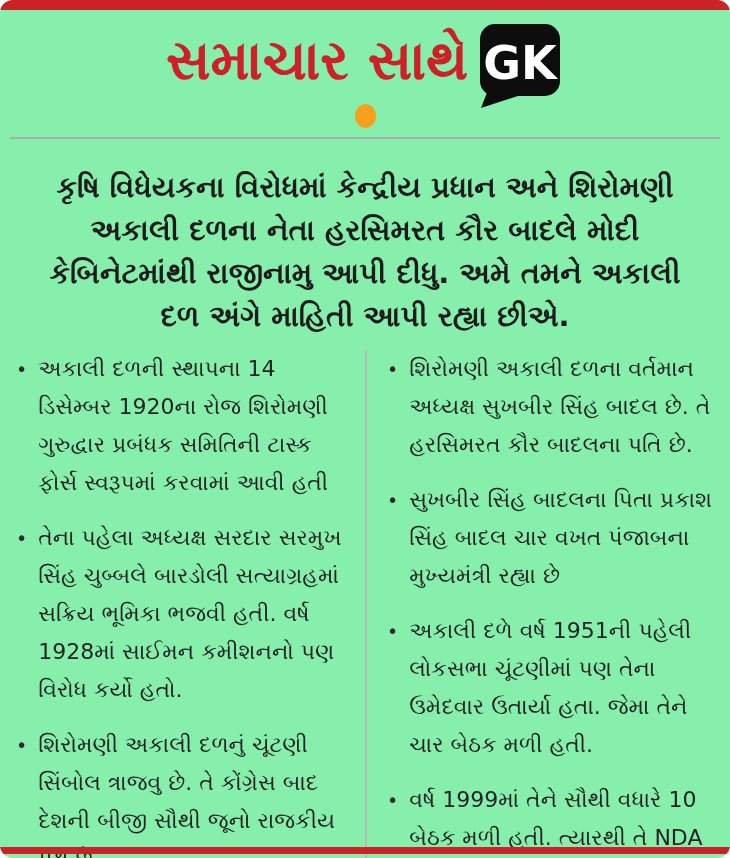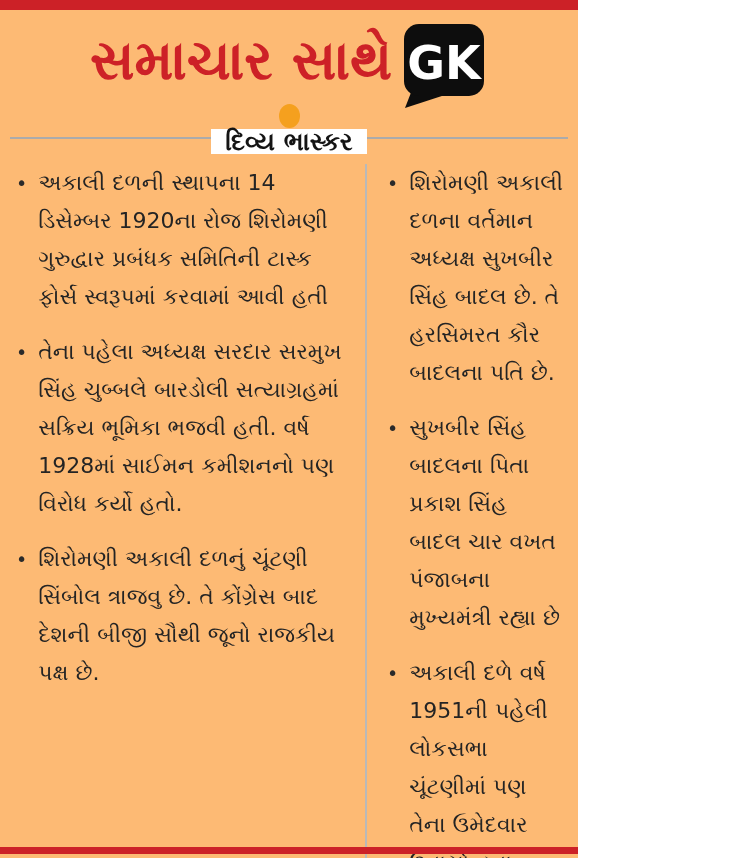--- a/index.html
+++ b/index.html
@@ -1,24 +1,25 @@
 <!DOCTYPE html>
 <html><head>
 <meta charset="utf-8">
 <style>
   * { margin: 0; padding: 0; box-sizing: border-box; }
   html, body { background: #ffffff; }
   body { font-family: "DejaVu Sans", "Liberation Sans", sans-serif; }
 
   .card {
     position: relative;
-    width: 578px;
+    width: 730px;
     height: 858px;
-    background: #fdba74;
+    background: #86efac;
     overflow: hidden;
+    border-radius: 13px;
   }
 
   .top-bar {
     position: absolute;
     top: 0; left: 0; right: 0;
     height: 10px;
     background: #cc2127;
   }
 
   .bottom-bar {
@@ -133,23 +134,23 @@
     <svg class="gk-badge" viewBox="0 0 86 90" xmlns="http://www.w3.org/2000/svg">
       <polygon points="10,68 46,72 3,86" fill="#0d0d0d"></polygon>
       <rect x="2" y="2" width="80" height="72" rx="15" fill="#0d0d0d"></rect>
       <text x="42" y="57" text-anchor="middle" font-size="46" font-weight="bold" fill="#ffffff" font-family="DejaVu Sans, Liberation Sans, sans-serif">GK</text>
     </svg>
   </div>
 
   <div class="brand-wrap">
     <div class="brand-line"></div>
     <div class="brand-sun"></div>
-    <span class="brand-name">દિવ્ય ભાસ્કર</span>
   </div>
 
+  <div class="intro">કૃષિ વિધેયકના વિરોધમાં કેન્દ્રીય પ્રધાન અને શિરોમણી અકાલી દળના નેતા હરસિમરત કૌર બાદલે મોદી કેબિનેટમાંથી રાજીનામુ આપી દીધુ. અમે તમને અકાલી દળ અંગે માહિતી આપી રહ્યા છીએ.</div>
 
   <div class="columns">
     <ul class="col col-left">
       <li>
         <span class="bullet">•</span>
         <span class="li-text">અકાલી દળની સ્થાપના 14 ડિસેમ્બર 1920ના રોજ શિરોમણી ગુરુદ્વાર પ્રબંધક સમિતિની ટાસ્ક ફોર્સ સ્વરૂપમાં કરવામાં આવી હતી</span>
       </li>
       <li>
         <span class="bullet">•</span>
         <span class="li-text">તેના પહેલા અધ્યક્ષ સરદાર સરમુખ સિંહ ચુબ્બલે બારડોલી સત્યાગ્રહમાં સક્રિય ભૂમિકા ભજવી હતી. વર્ષ 1928માં સાઈમન કમીશનનો પણ વિરોધ કર્યો હતો.</span>

